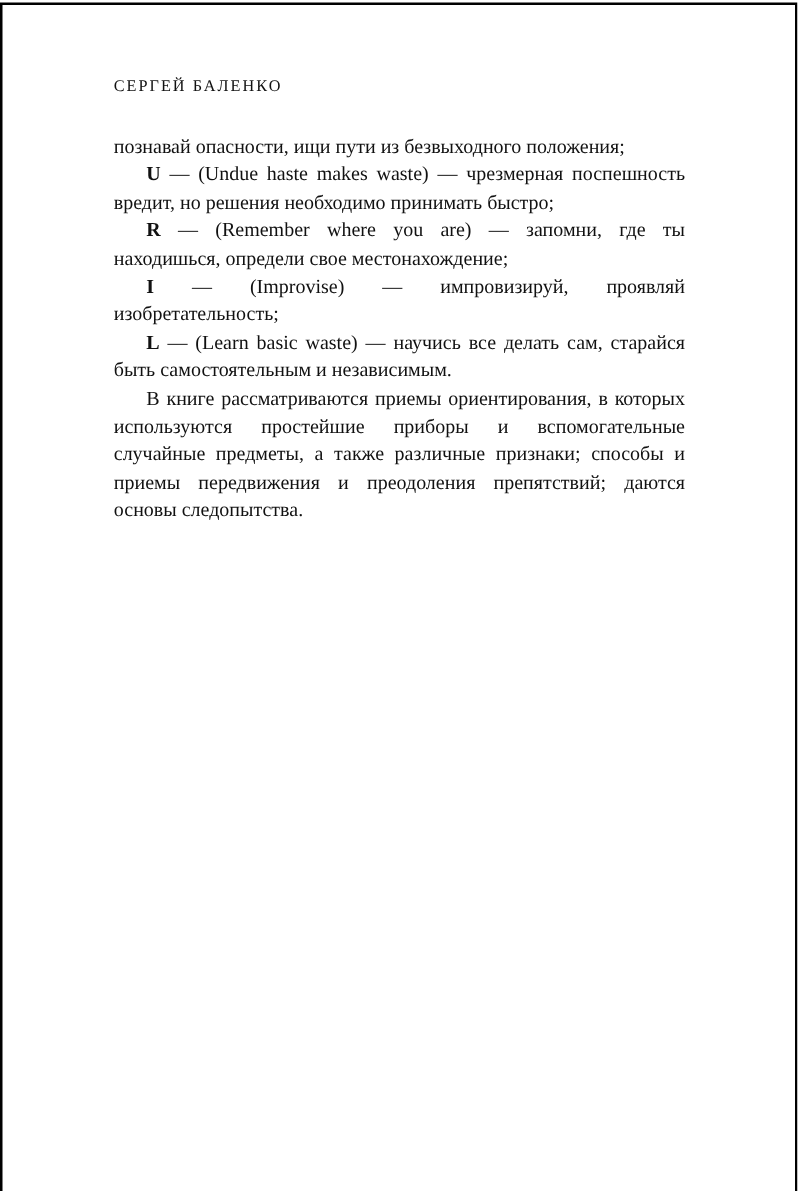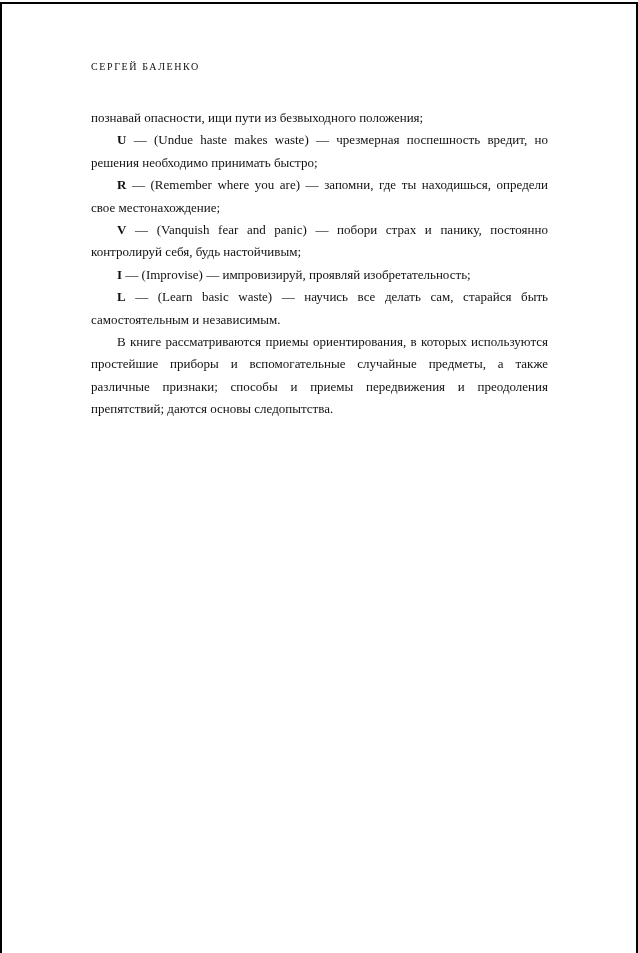--- a/index.html
+++ b/index.html
@@ -16,31 +16,31 @@
     border: 2px solid #000000;
     box-sizing: content-box;
     font-family: "Liberation Serif", serif;
     color: #1a1a1a;
     overflow: hidden;
   }
   .author-header {
     position: absolute;
     top: 57px;
     left: 89px;
-    font-size: 10px;
+    font-size: 13px;
     letter-spacing: 1.6px;
     color: #111111;
     white-space: nowrap;
   }
   .body-text {
     position: absolute;
     top: 103px;
     left: 89px;
     width: 457px;
-    font-size: 13px;
+    font-size: 16px;
     line-height: 22.4px;
     text-align: justify;
     color: #111111;
   }
   .body-text p {
     margin: 0;
     padding: 0;
     text-indent: 26px;
   }
   .body-text p.no-indent {
@@ -58,21 +58,20 @@
   <div class="author-header">СЕРГЕЙ БАЛЕНКО</div>
 
   <div class="body-text">
 
     <p class="no-indent"><span>познавай опасности, ищи пути из безвыходного положения;</span></p>
 
     <p><b>U</b><span> — (Undue haste makes waste) — чрезмерная поспешность вредит, но решения необходимо принимать быстро;</span></p>
 
     <p><b>R</b><span> — (Remember where you are) — запомни, где ты находишься, определи свое местонахождение;</span></p>
 
-    <p><b>V</b><span> — (Vanquish fear and panic) — побори страх и панику, постоянно контролируй себя, будь настойчивым;</span></p>
 
     <p><b>I</b><span> — (Improvise) — импровизируй, проявляй изобретательность;</span></p>
 
 
 
     <p><b>L</b><span> — (Learn basic waste) — научись все делать сам, старайся быть самостоятельным и независимым.</span></p>
 
     <p><span>В книге рассматриваются приемы ориентирования, в которых используются простейшие приборы и вспомогательные случайные предметы, а также различные признаки; способы и приемы передвижения и преодоления препятствий; даются основы следопытства.</span></p>
 
   </div>

